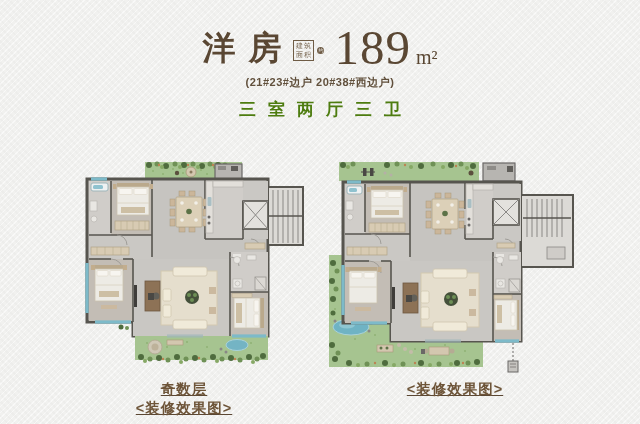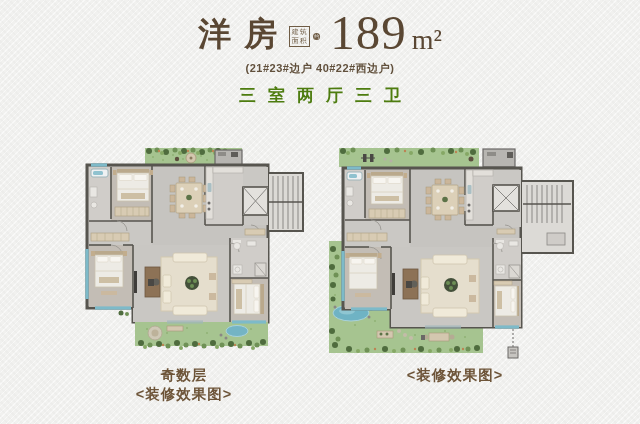--- a/index.html
+++ b/index.html
@@ -7,21 +7,21 @@
     width:640px; height:424px; overflow:hidden;
     background:#f1f1ef;
     background-image:
       repeating-linear-gradient(45deg, rgba(0,0,0,0.015) 0 2px, rgba(0,0,0,0) 2px 5px),
       repeating-linear-gradient(-45deg, rgba(255,255,255,0.55) 0 1px, rgba(255,255,255,0) 1px 4px);
     font-family:"Liberation Sans", sans-serif;
     color:#5b4733;
   }
   .page { position:relative; width:640px; height:424px; }
 
-  .header { padding-top:10px; text-align:center; }
+  .header { padding-top:24px; text-align:center; }
   .title-row { display:flex; align-items:center; justify-content:center; height:48px; }
   .title-cn {
     font-family:"Liberation Serif", serif;
     font-size:33px; font-weight:700; letter-spacing:13px; margin-right:-5px;
     color:#5a4733;
   }
   .seal { display:flex; align-items:center; margin:4px 10px 0 4px; }
   .seal-box {
     width:21px; height:21px; border:1px solid #6f5c45; box-sizing:border-box;
     color:#6f5c45; font-size:7px; line-height:9px; text-align:center;
@@ -29,28 +29,28 @@
   }
   .seal-dot {
     width:7px; height:7px; border-radius:50%; background:#6f5c45;
     color:#f1f1ef; font-size:5px; line-height:7px; text-align:center; margin-left:3px;
   }
   .area-group { display:flex; align-items:baseline;justify-content:flex-end; }
   .area-num {
     font-family:"Liberation Serif", serif; font-size:49px; line-height:42px;
     color:#5a4733; letter-spacing:1px;
   }
-  .area-unit { font-family:"Liberation Serif", serif; font-size:28px; margin-left:5px; color:#5a4733; }
+  .area-unit { font-family:"Liberation Serif", serif; font-size:20px; margin-left:5px; color:#5a4733; }
 
   .subtitle { margin-top:3px; font-size:11px; font-weight:600; letter-spacing:0.5px; color:#61503c; }
   .spec { margin-top:8px; font-size:17px; font-weight:700; color:#4d7c0f; }
   .spec span { letter-spacing:12px; margin-right:-12px; }
 
   .plans { display:flex; justify-content:center; align-items:flex-start; gap:12px; margin-top:38px; }
-  .plan-col { display:flex; flex-direction:column; align-items:center; }
+  .plan-col { display:flex; flex-direction:column; align-items:center;text-decoration:underline; }
   .plan-svg { display:block; }
   .plan-caption { margin-top:6px; text-align:center; font-size:14.5px; font-weight:700; color:#6d5438; line-height:1.32; letter-spacing:1px; }
 </style>
 </head>
 <body>
 
 <div class="page">
 
   <div class="header">
     <div class="title-row">
@@ -60,21 +60,21 @@
           <span>建筑</span>
           <span>面积</span>
         </span>
         <span class="seal-dot">约</span>
       </span>
       <span class="area-group">
         <span class="area-num">189</span>
         <span class="area-unit">m²</span>
       </span>
     </div>
-    <div class="subtitle">(21#23#边户 40#22#西边户)</div>
+    <div class="subtitle">(21#23#边户 20#38#西边户)</div>
     <div class="spec"><span>三室两厅三卫</span></div>
   </div>
 
   <div class="plans">
 
     <div class="plan-col">
       <svg class="plan-svg" width="258" height="215" viewBox="0 0 258 215">
 
         <rect x="90" y="3" width="97" height="18" fill="#a6c490"></rect>
         <g fill="#8fb275">

